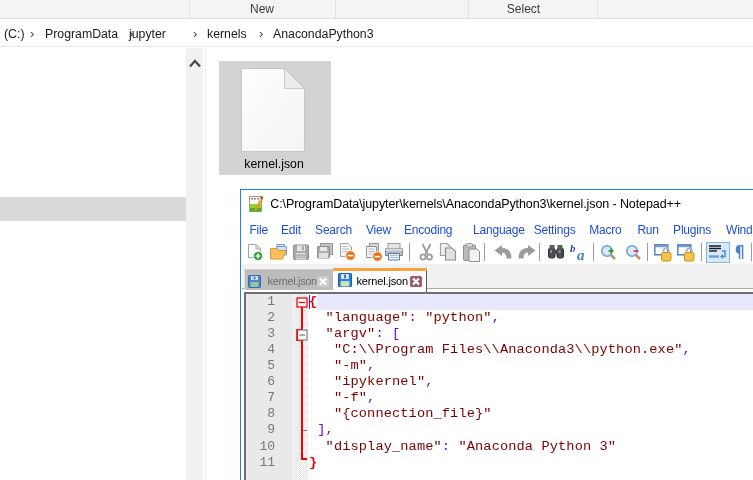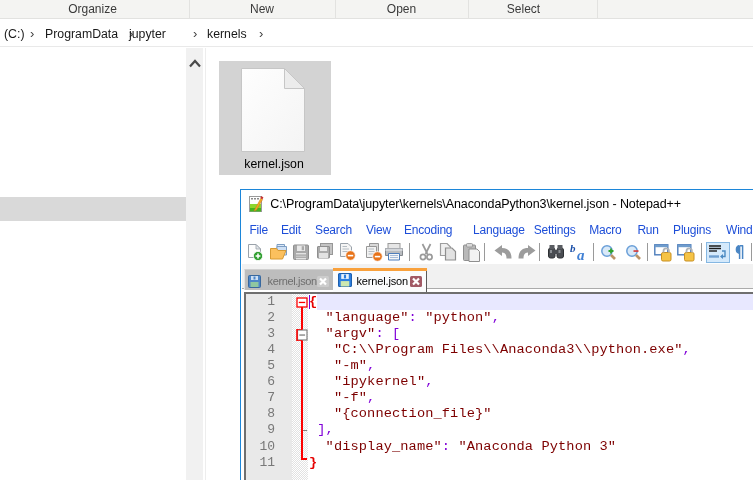--- a/index.html
+++ b/index.html
@@ -48,37 +48,36 @@
 .op{color:#8000d8;}
 .br{color:#e60000;font-weight:bold;}
 
 .foldline{position:absolute;background:#fd0000;}
 </style>
 </head>
 <body>
 <div id="page">
 
   <div id="cmdbar" class="abs"></div>
-  <div class="cmdlbl" style="left:0;width:185px;">Organize</div>
   <div class="cmdlbl" style="left:189px;width:146px;">New</div>
-  <div class="cmdlbl" style="left:335px;width:133px;">Open</div>
   <div class="cmdlbl" style="left:468px;width:111px;">Select</div>
   <div class="cmdsep" style="left:189px;"></div>
   <div class="cmdsep" style="left:335px;"></div>
   <div class="cmdsep" style="left:468px;"></div>
   <div class="cmdsep" style="left:597px;"></div>
 
   <div class="crumb" style="left:4px;">(C:)</div>
   <div class="chev" style="left:30px;">›</div>
   <div class="crumb" style="left:45px;">ProgramData</div>
   <div class="chev" style="left:129px;">›</div>
   <div class="crumb" style="left:129px;">jupyter</div>
   <div class="chev" style="left:193px;">›</div>
   <div class="crumb" style="left:207px;">kernels</div>
   <div class="chev" style="left:259px;">›</div>
+  <div class="crumb" style="left:273px;">AnacondaPython3</div>
   <div id="crumbline" class="abs"></div>
 
   <div id="lscroll" class="abs"></div>
   <svg class="abs" style="left:188px;top:58px;" width="14" height="12" viewBox="0 0 14 12">
     <polyline points="2,8.5 7,3 12,8.5" fill="none" stroke="#4a4a4a" stroke-width="2.2"></polyline>
   </svg>
   <div id="ldiv" class="abs"></div>
   <div id="graybar" class="abs"></div>
 
   <div id="filesel" class="abs"></div>

